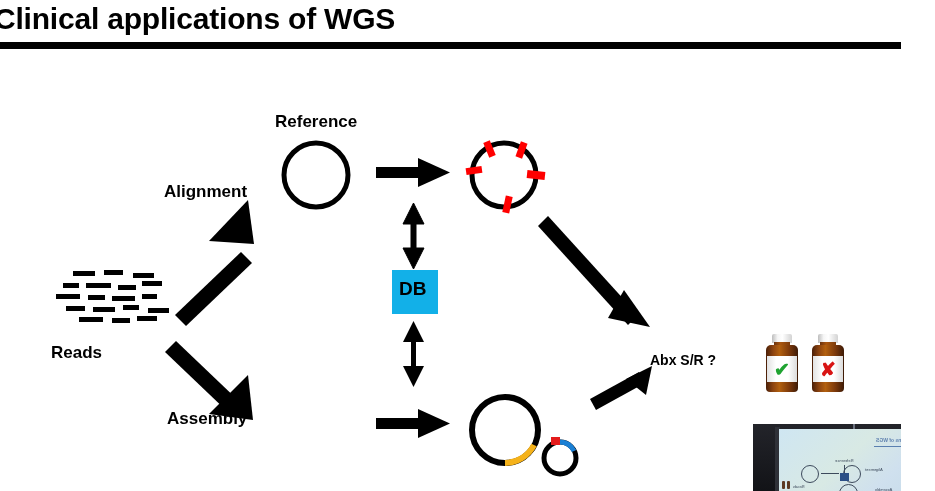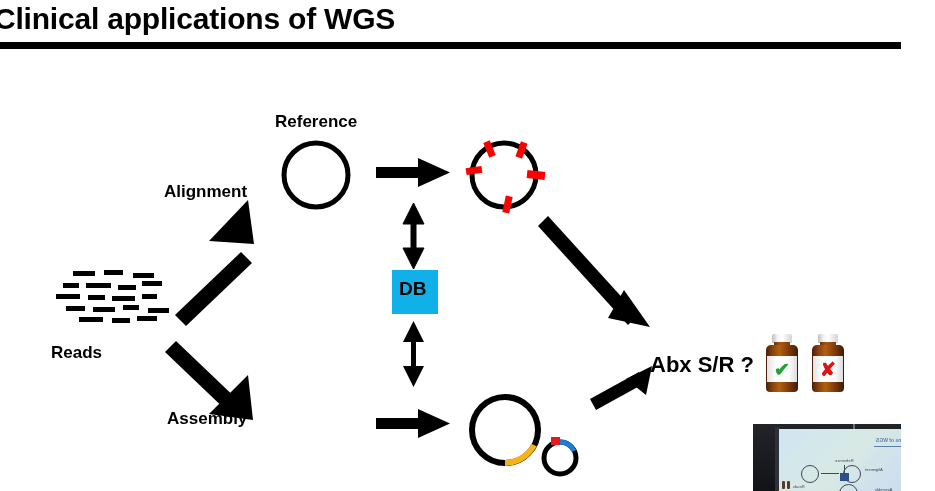--- a/index.html
+++ b/index.html
@@ -46,21 +46,21 @@
     position: absolute;
     font-weight: bold;
     color: #000000;
     white-space: nowrap;
   }
 
   #label-alignment { left: 164px; top: 182px; font-size: 17px; }
   #label-reference { left: 275px; top: 112px; font-size: 17px; }
   #label-assembly  { left: 167px; top: 409px; font-size: 17px; }
   #label-reads     { left: 51px;  top: 343px; font-size: 17px; }
-  #label-abx       { left: 650px; top: 352px; font-size: 22px; }
+  #label-abx       { left: 650px; top: 352px; font-size: 14px; }
   #label-db        { left: 399px; top: 278px; font-size: 19px; color:#000; }
 
   
   #db-box {
     position: absolute;
     left: 392px;
     top: 270px;
     width: 46px;
     height: 44px;
   }

